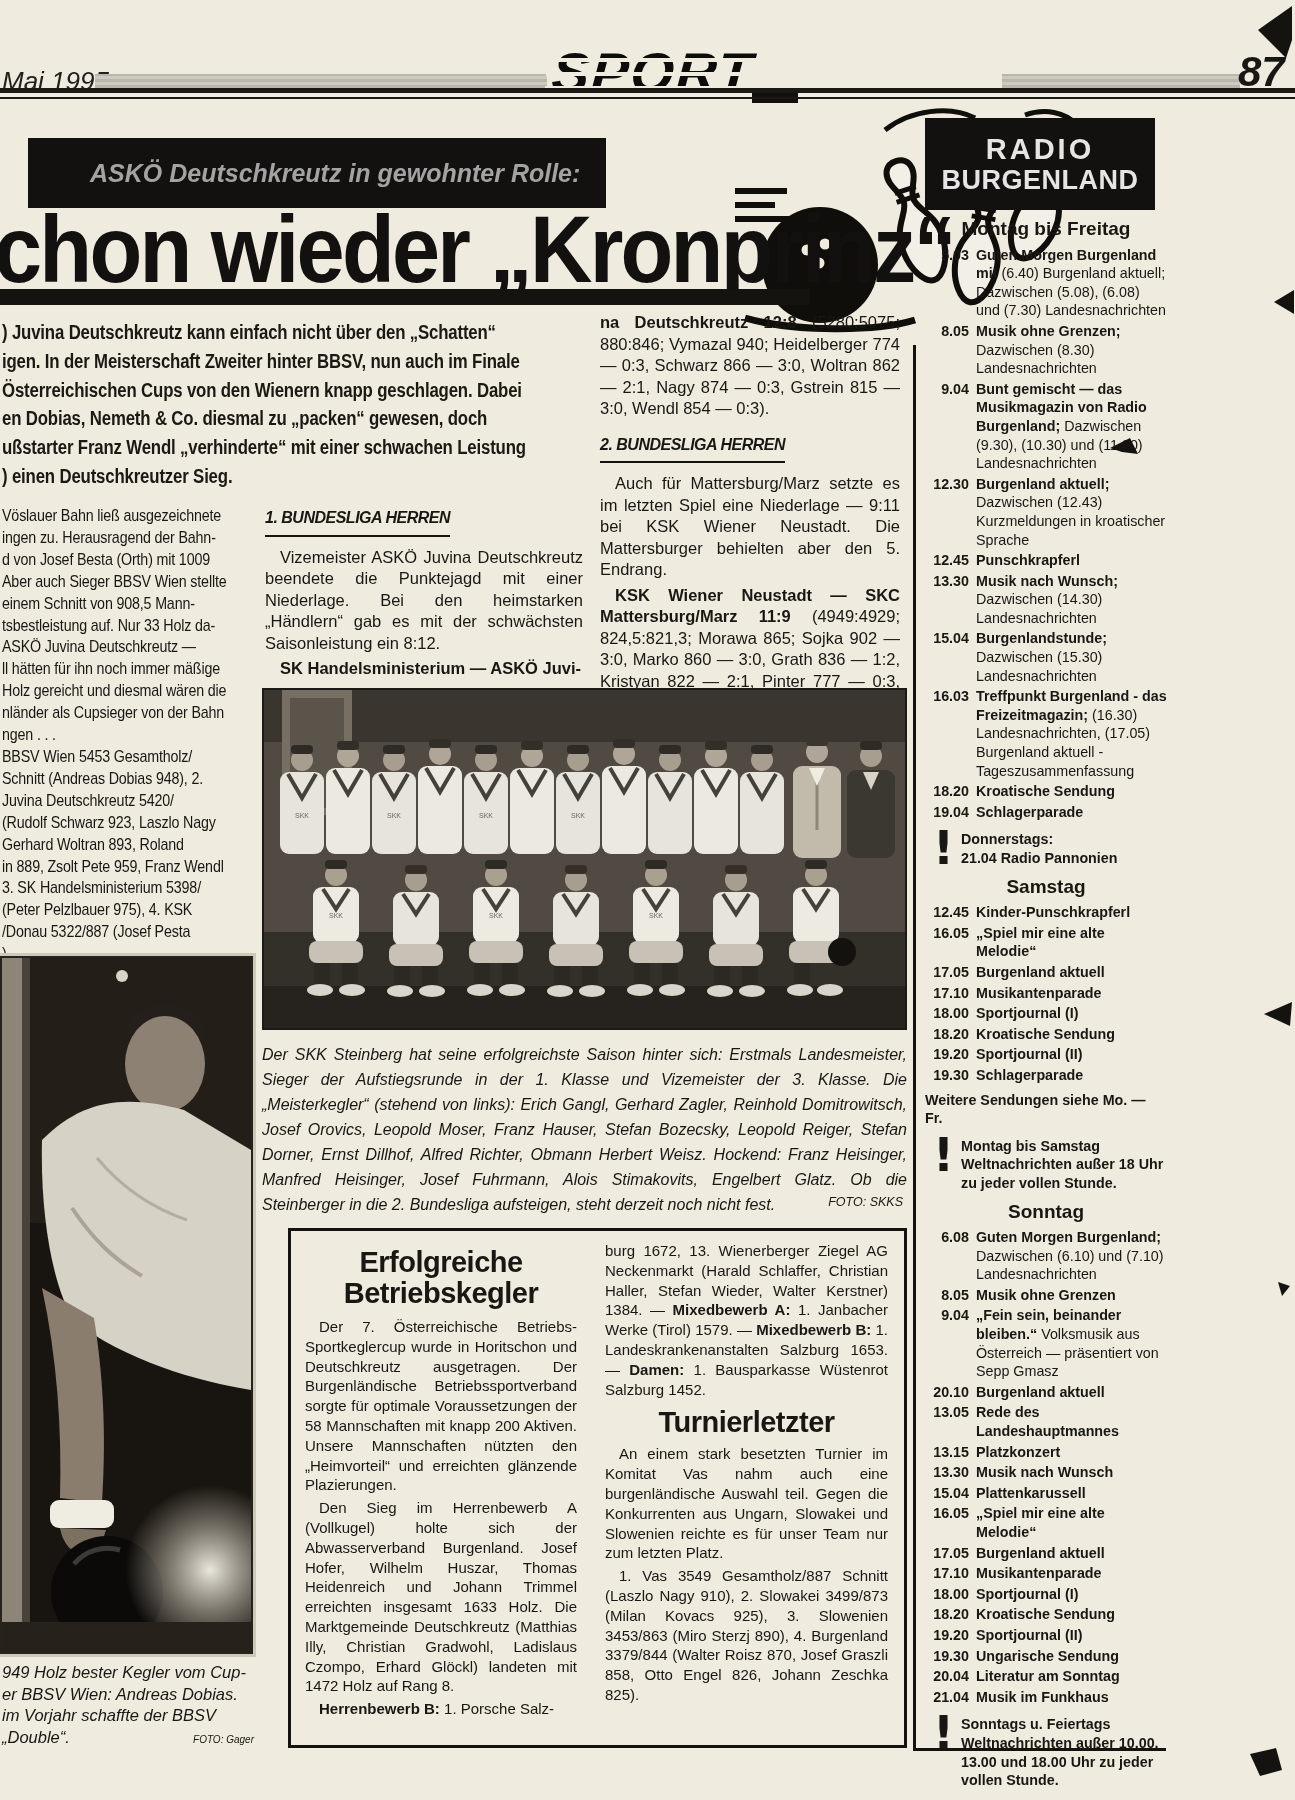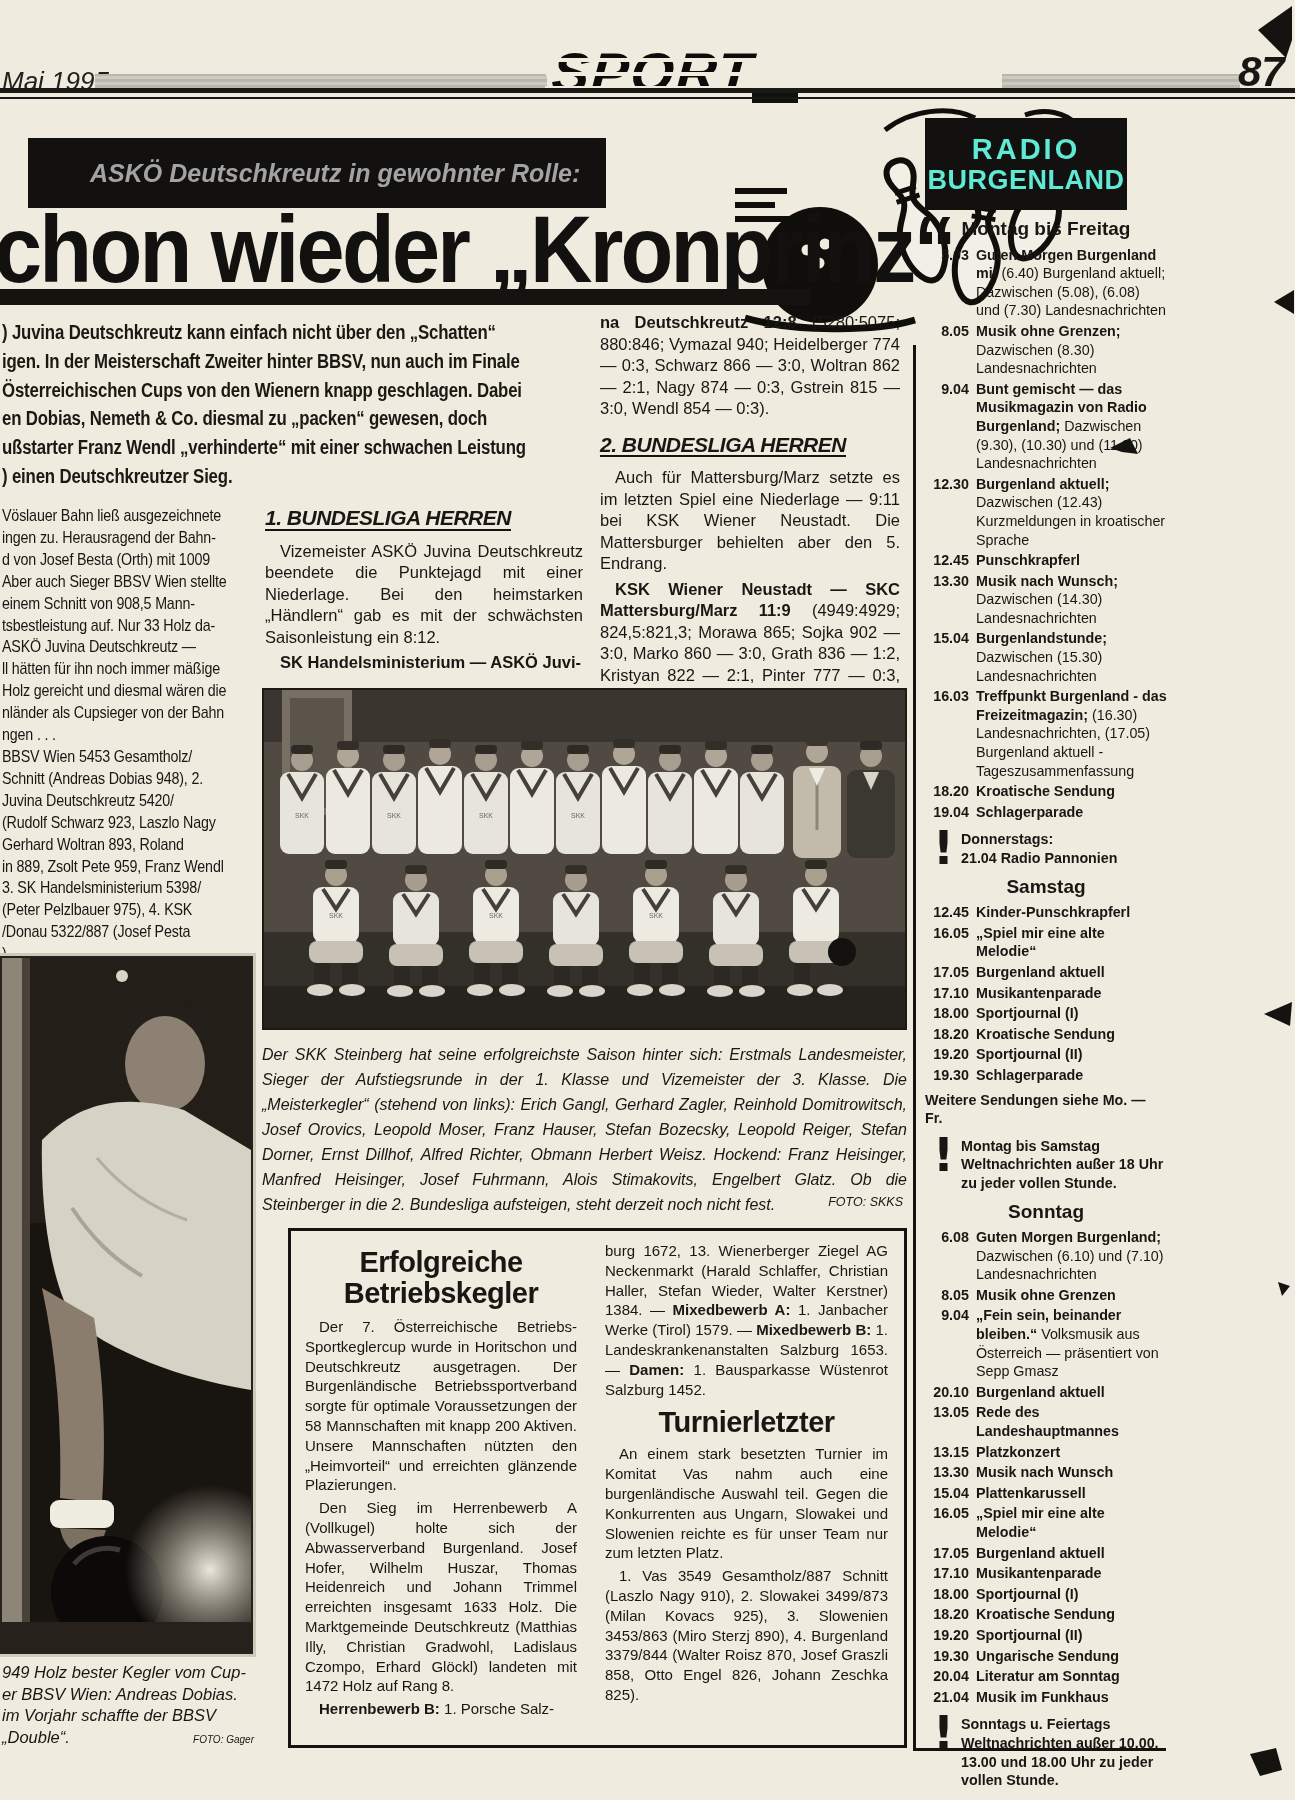--- a/index.html
+++ b/index.html
@@ -31,22 +31,22 @@
   .lead div{white-space:nowrap;}
   
   .col-a{position:absolute;left:2px;top:505px;width:320px;transform:scaleX(.84);transform-origin:0 0;
     font-size:17px;line-height:21.9px;letter-spacing:-.2px;}
   .col-a div{white-space:nowrap;}
   .bodycol{font-size:16.5px;line-height:21.5px;text-align:justify;}
   .bodycol p{margin:0 0 4px 0;text-indent:15px;}
   .bodycol p.noind{text-indent:0;}
   .col-b{position:absolute;left:265px;top:507px;width:318px;}
   .col-c{position:absolute;left:600px;top:312px;width:300px;}
-  h3.liga{font-style:italic;font-weight:800;font-size:21px;margin:0 0 10px 0;display:inline-block;
-    border-bottom:2.5px solid #15130f;padding-bottom:0;letter-spacing:-.5px;}
+  h3.liga{font-style:italic;font-weight:800;font-size:16px;margin:0 0 10px 0;display:inline-block;
+    border-bottom:2.5px solid #15130f;padding-bottom:6px;letter-spacing:-.5px;}
   .col-c h3.liga{margin-top:10px;}
   .b{font-weight:bold;}
   
   .team-photo{position:absolute;left:262px;top:688px;width:645px;height:342px;border:2px solid #1c1a17;box-sizing:border-box;background:#4a453e;}
   .team-caption{position:absolute;left:262px;top:1042px;width:645px;font-style:italic;font-size:16px;line-height:25px;text-align:justify;}
   .team-credit{position:absolute;right:4px;bottom:2px;font-size:12.5px;font-style:italic;}
   
   .kbox{position:absolute;left:288px;top:1228px;width:619px;height:520px;border:3px solid #15130f;box-sizing:border-box;}
   .kbox .bcol{position:absolute;top:10px;font-size:15px;line-height:19.8px;text-align:justify;}
   .kbox .bcol p{margin:0 0 3px 0;text-indent:14px;}
@@ -56,21 +56,21 @@
   .kbox h2.second{margin:8px 0 6px 0;}
   
   .left-photo{position:absolute;left:0;top:956px;width:253px;height:698px;border:2px solid #26221d;box-sizing:border-box;box-shadow:0 0 0 3px #cfc9ba;background:#18140f;}
   .left-caption{position:absolute;left:2px;top:1662px;width:252px;font-style:italic;font-size:16.5px;line-height:21.5px;}
   .left-caption div{white-space:nowrap;}
   .left-caption .lastline{display:flex;justify-content:space-between;align-items:baseline;white-space:nowrap;}
   .left-caption .credit{font-size:10px;}
   
   .divider{position:absolute;left:913px;top:345px;width:3px;height:1403px;background:#15130f;}
   .sb-rule{position:absolute;left:913px;top:1748px;width:253px;height:3px;background:#15130f;}
-  .sb-head{position:absolute;left:925px;top:118px;width:202px;height:92px;background:#131110;color:#5eead4;
+  .sb-head{position:absolute;left:925px;top:118px;width:230px;height:92px;background:#131110;color:#e5e5e5;
     text-align:center;display:flex;flex-direction:column;justify-content:center;}
   .sb-head .t1{font-size:29px;letter-spacing:3px;font-weight:bold;line-height:32px;}
   .sb-head .t2{font-size:27px;letter-spacing:.5px;font-weight:bold;line-height:30px;}
   .sidebar{position:absolute;left:925px;top:216px;width:242px;font-size:14.3px;line-height:18.6px;}
   .sidebar .sec{font-size:19px;font-weight:800;text-align:center;margin:10px 0 7px 0;}
   .prog{display:flex;margin-bottom:2px;}
   .ptime{width:44px;text-align:right;font-weight:bold;margin-right:7px;flex:none;}
   .pdesc{flex:1;}
   .sb-footer{font-weight:bold;margin:6px 0 2px 0;}
   .note{display:flex;margin:9px 0 7px 0;}

